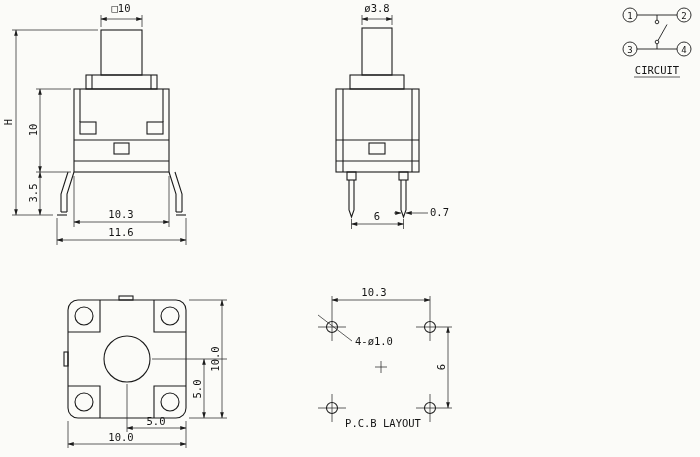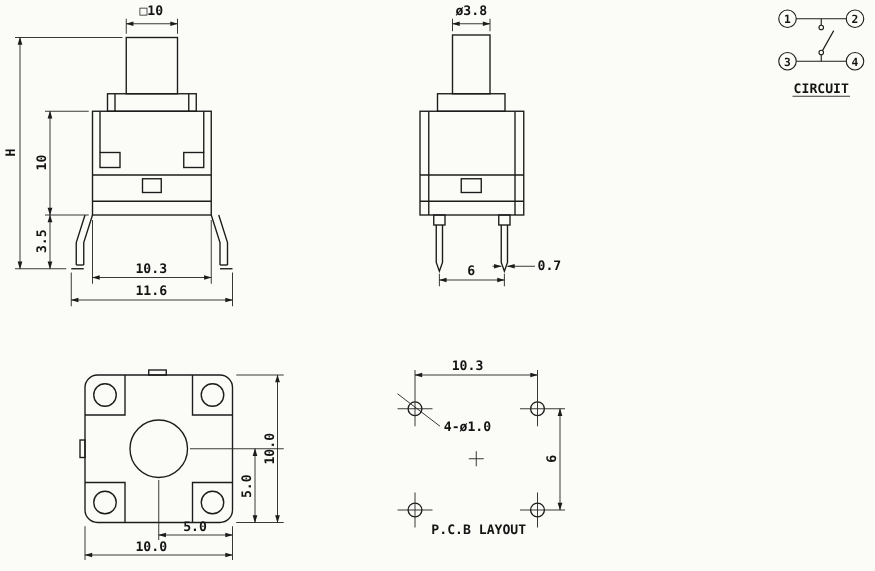--- a/index.html
+++ b/index.html
@@ -1,21 +1,21 @@
 <!DOCTYPE html>
 <html><head>
 <meta charset="utf-8">
 <style>
   html,body{margin:0;padding:0;}
   body{
     width:700px;height:457px;overflow:hidden;
     background:#fbfbf8;
     font-family:"DejaVu Sans Mono","Liberation Mono",monospace;
   }
-  .sheet{position:relative;width:700px;height:358px;font-weight:bold;}
+  .sheet{position:relative;width:700px;height:358px;}
   svg{display:block;}
   svg text{
     font-family:"DejaVu Sans Mono","Liberation Mono",monospace;
     font-size:10.5px;
     fill:#141414;
   }
   .o{stroke:#1c1c1c;stroke-width:1.1;fill:none;}   
   .c{stroke:#1c1c1c;stroke-width:0.9;fill:none;}   
   .d{stroke:#2b2b2b;stroke-width:0.75;fill:none;}  
   .dim{stroke:#2b2b2b;stroke-width:0.75;fill:none;

